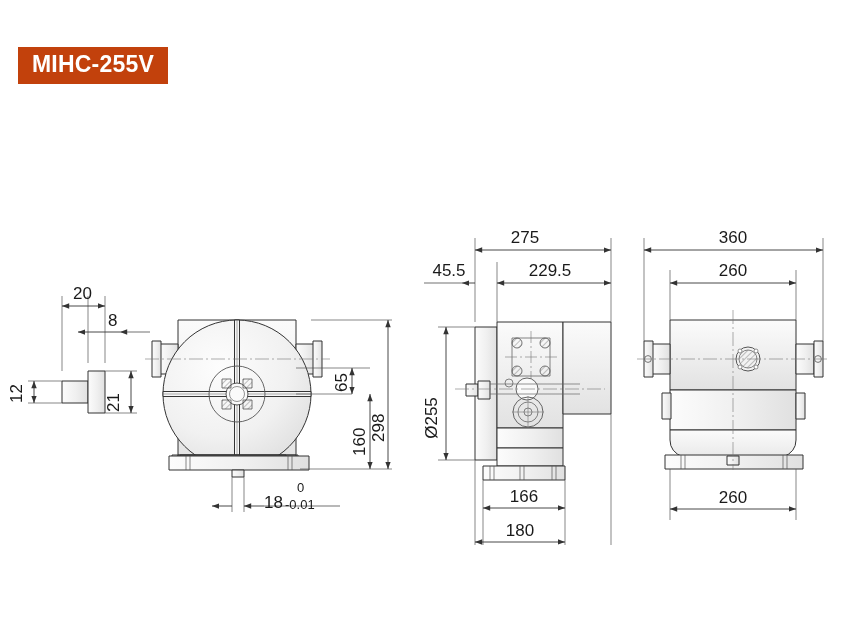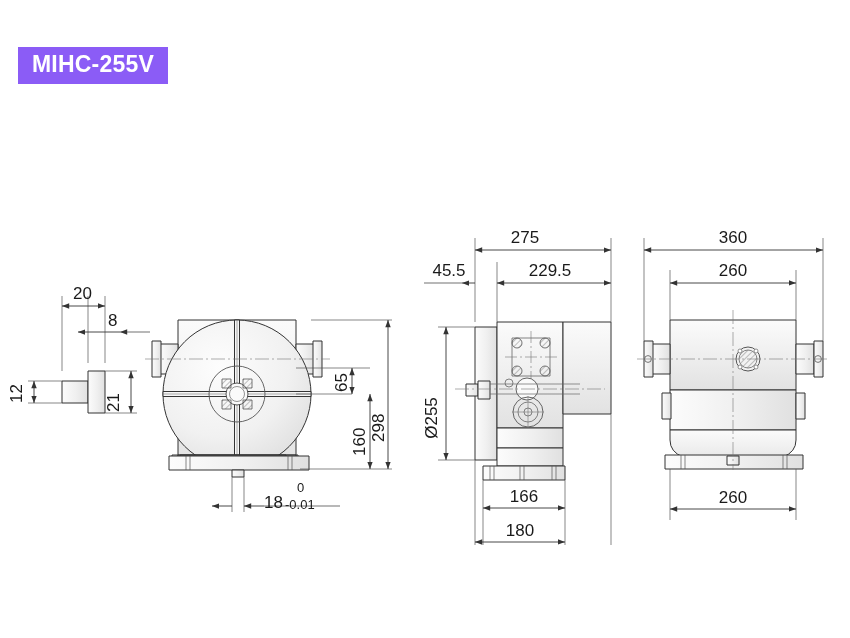--- a/index.html
+++ b/index.html
@@ -28,21 +28,21 @@
     font-size:17px;
     fill:#1a1a1a;
   }
   .dimtxt.small{font-size:13px;}
 </style>
 </head>
 <body>
 
 <div id="stage">
 
-  <div class="badge" style="background: #8b5cf6; color: rgb(255, 255, 255);">MIHC-255V</div>
+  <div class="badge" style="background: #c2410c; color: rgb(255, 255, 255);">MIHC-255V</div>
 
   <svg width="850" height="638">
     <defs>
       <marker id="ar" markerWidth="9" markerHeight="9" refX="8" refY="3" orient="auto">
         <path d="M0,0 L8,3 L0,6 z" fill="#333"></path>
       </marker>
       <marker id="arS" markerWidth="9" markerHeight="9" refX="0" refY="3" orient="auto">
         <path d="M8,0 L0,3 L8,6 z" fill="#333"></path>
       </marker>
       <linearGradient id="gmet" x1="0" y1="0" x2="0" y2="1">

